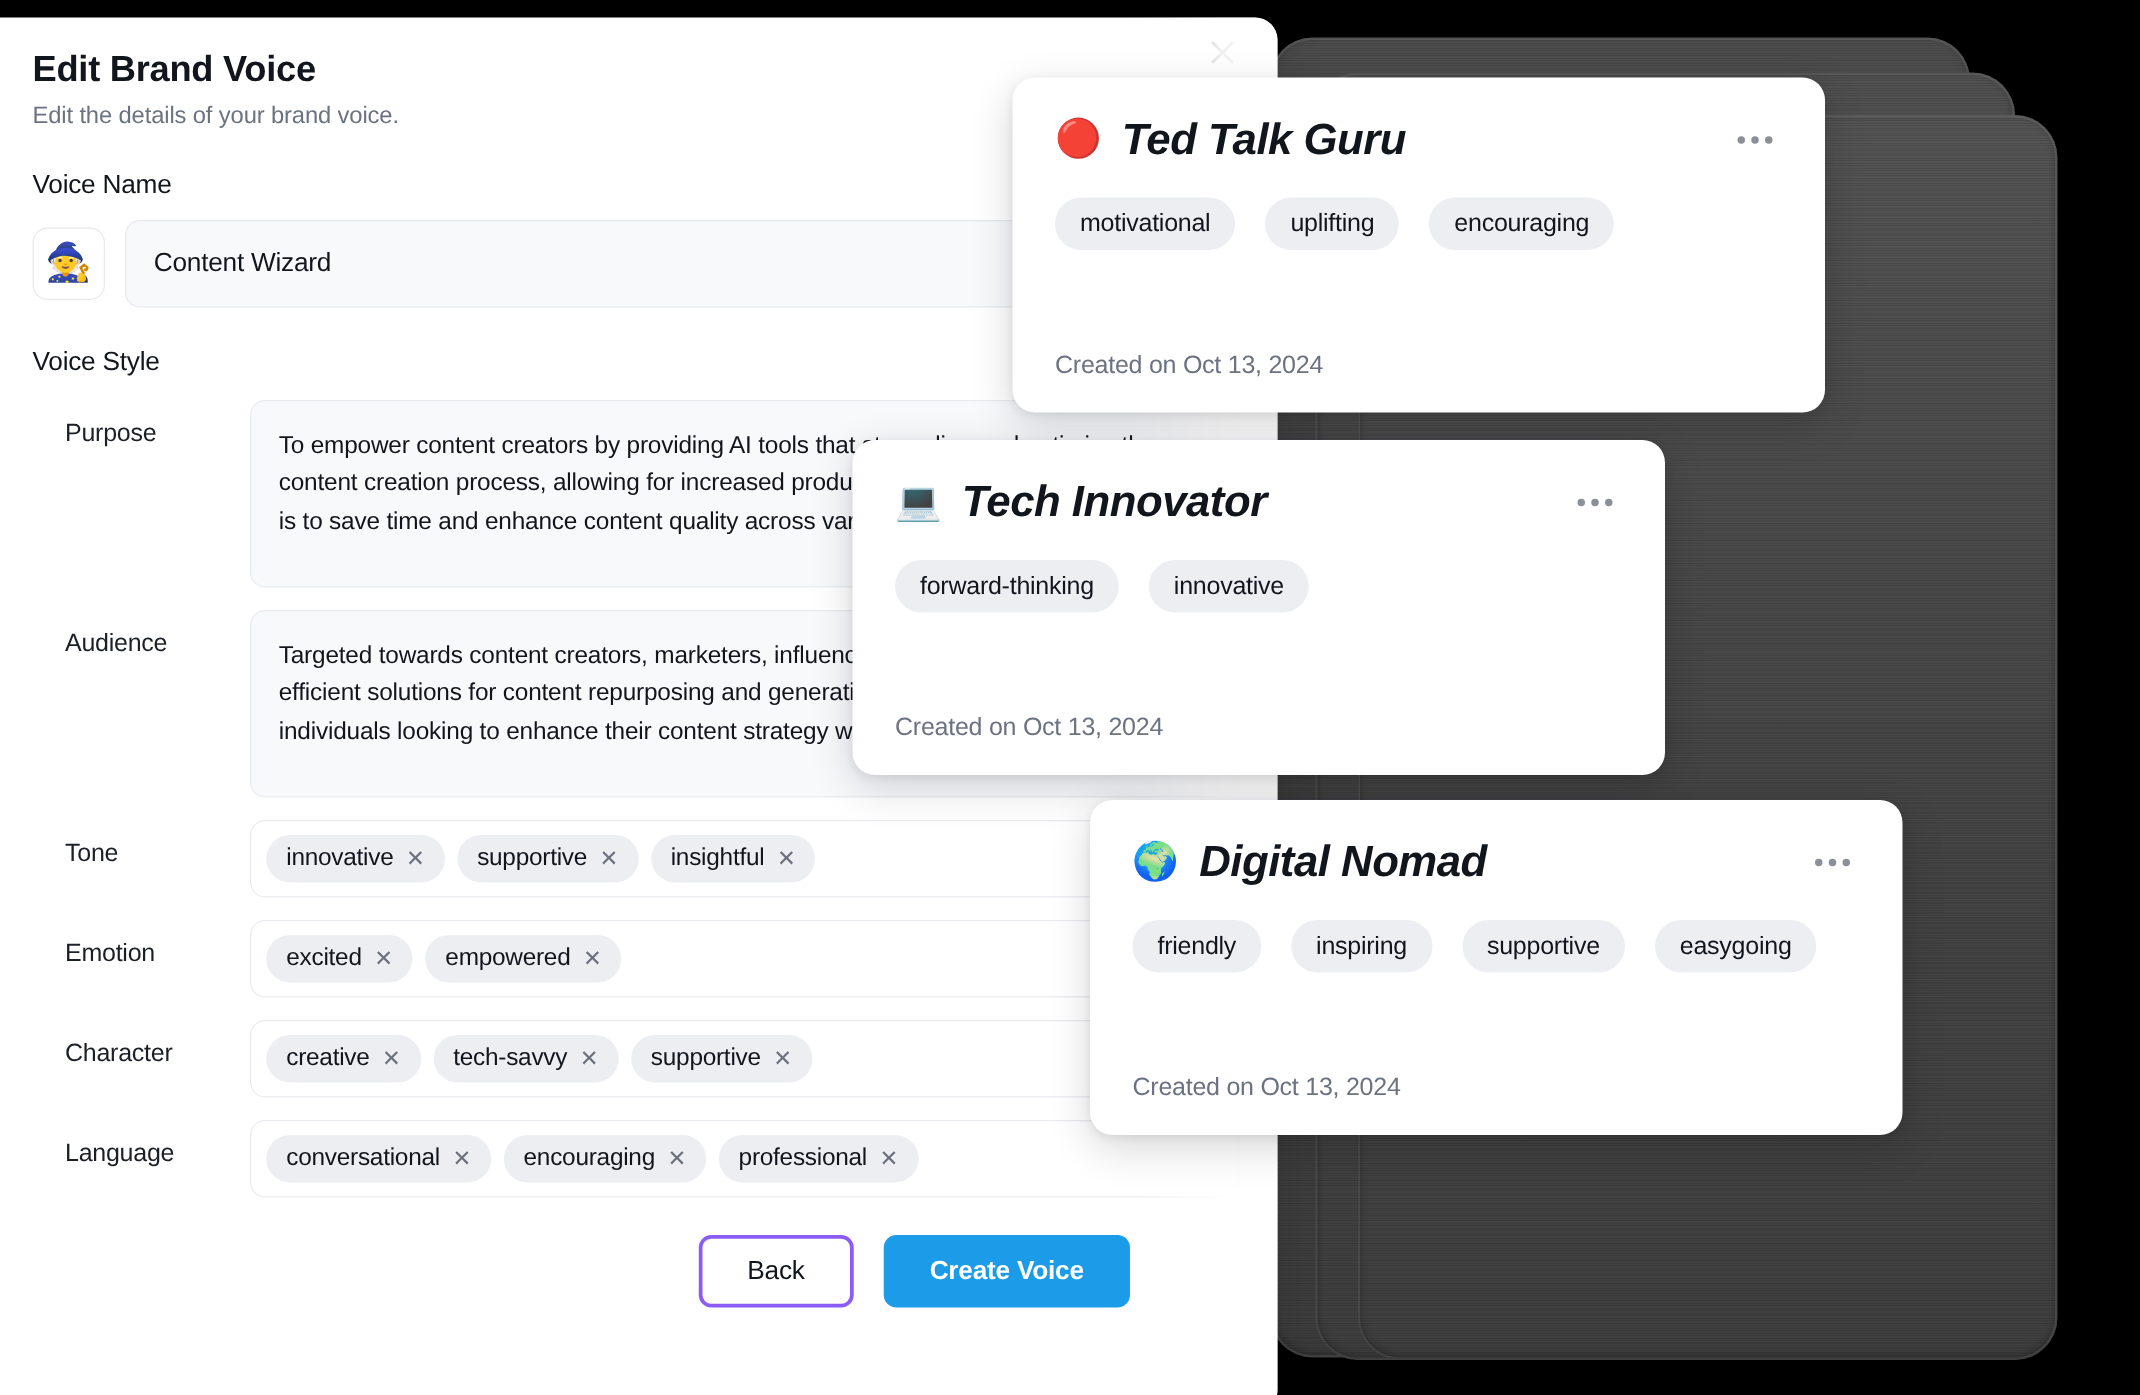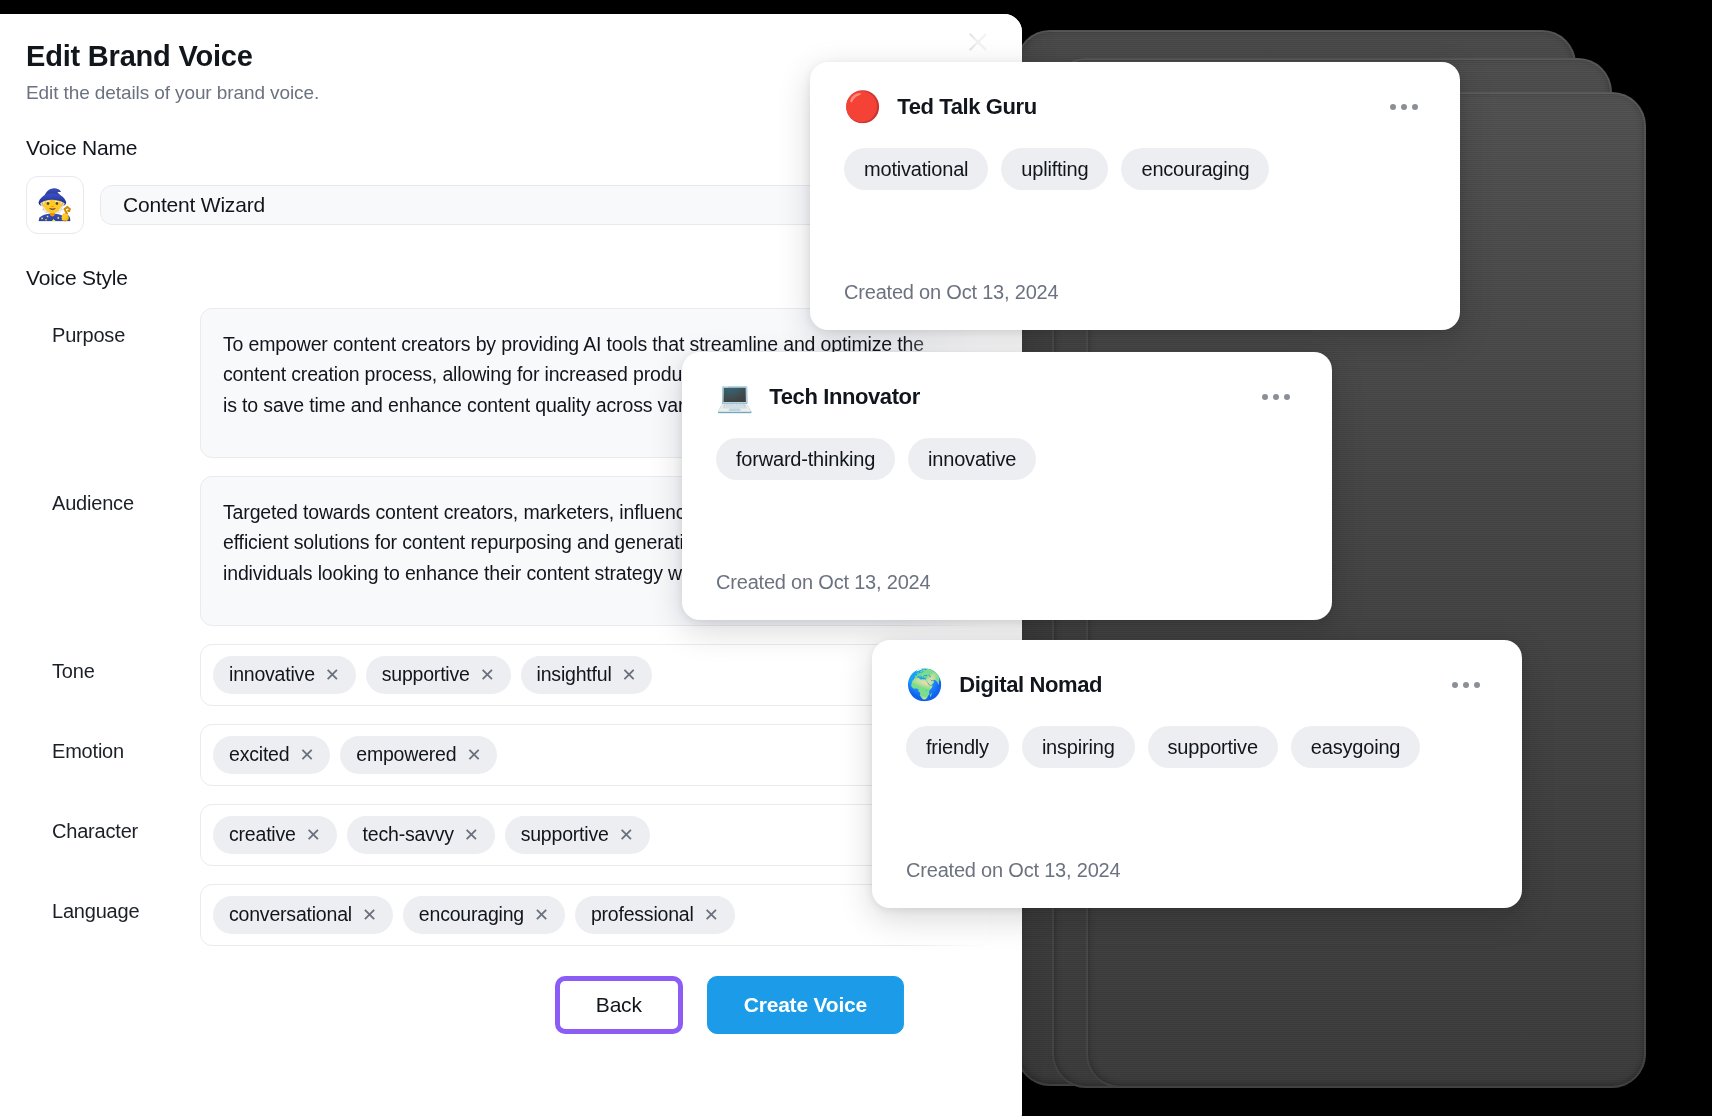--- a/index.html
+++ b/index.html
@@ -66,21 +66,21 @@
   }
 
   
   .name-row { margin-top: 16px; display: flex; align-items: center; gap: 16px; }
   .emoji-box {
     width: 58px; height: 58px; border: 1px solid #e7e9ee; border-radius: 12px;
     background:#fff; display:flex; align-items:center; justify-content:center;
     font-size: 30px; line-height:1; flex: 0 0 auto;
   }
   .name-input {
-    flex: 1 1 auto; height: 40px; border: 1px solid #e7e9ee; border-radius: 12px;
+    flex: 1 1 auto; height: 70px; border: 1px solid #e7e9ee; border-radius: 12px;
     background: #f8f9fb; padding: 0 22px; font-size: 21px; color: #11151c;
     font-family: inherit; outline: none; letter-spacing:-.2px;
   }
 
   
   .style-grid { margin-top: 18px; margin-left: 26px; }
   .field-row { display: flex; align-items: flex-start; gap: 0; margin-bottom: 18px; }
   .field-label {
     width: 148px; flex: 0 0 148px; padding-top: 16px;
     font-size: 20px; color: #1b1f27; letter-spacing:-.2px;
@@ -105,21 +105,21 @@
     border: none; cursor: pointer; font-family: inherit;
   }
   .chip .x { color: #6a707c; font-size: 18px; line-height: 1; }
 
   
   .footer { display: flex; justify-content: flex-end; gap: 24px; margin-top: 30px; padding-right: 88px; }
   .btn {
     font-family: inherit; font-size: 21px; letter-spacing: -.2px; cursor: pointer;
     border-radius: 10px; height: 58px; padding: 0 36px;
   }
-  .btn-back { background: #fff; border: 5px solid #8b5cf6; color: #11151c; }
+  .btn-back { background: #fff; border: 3px solid #8b5cf6; color: #11151c; }
   .btn-primary { background: #1c9ce8; border: 1px solid #1c9ce8; color: #fff; font-weight: 700; }
 
   
   .fade-right {
     position:absolute; top:0; right:0; width:120px; height:100%;
     background: linear-gradient(90deg, rgba(255,255,255,0) 0%, rgba(255,255,255,.92) 62%, #fff 100%);
     pointer-events:none;
   }
 
   
@@ -127,24 +127,24 @@
     position: absolute;
     background: #ffffff;
     border-radius: 18px;
     box-shadow: 0 10px 34px rgba(10,14,22,.16), 0 2px 8px rgba(10,14,22,.08);
     padding: 30px 34px 26px 34px;
     display: flex; flex-direction: column;
   }
   .card-head { display: flex; align-items: center; justify-content: space-between; }
   .card-title { display: flex; align-items: center; gap: 16px; }
   .card-emoji { font-size: 30px; line-height: 1; }
-  .card-name { font-size: 22px; font-weight: 700; color: #11151c; letter-spacing: -.4px; }
+  .card-name { font-size: 35px; font-weight: 700; color: #11151c; letter-spacing: -.4px; font-style: italic; }
   .dots { display: flex; gap: 5px; padding: 8px; border: none; background: transparent; cursor: pointer; }
   .dots i { width: 6px; height: 6px; border-radius: 50%; background: #8b9098; display: block; }
-  .card-tags { display: flex; flex-wrap: wrap; gap: 13px; margin-top: 26px; }
+  .card-tags { display: flex; flex-wrap: wrap; gap: 24px; margin-top: 26px; }
   .tag {
     background: #eceef2; border-radius: 999px; padding: 11px 20px;
     font-size: 20px; color: #11151c; letter-spacing: -.2px; line-height: 1;
   }
   .card-date { margin-top: auto; padding-top: 34px; font-size: 20px; color: #6b7280; letter-spacing: -.2px; }
 
   #card-ted     { left: 810px;  top: 62px;  width: 650px; height: 268px; }
   #card-tech    { left: 682px;  top: 352px; width: 650px; height: 268px; }
   #card-nomad   { left: 872px;  top: 640px; width: 650px; height: 268px; }
 </style>

